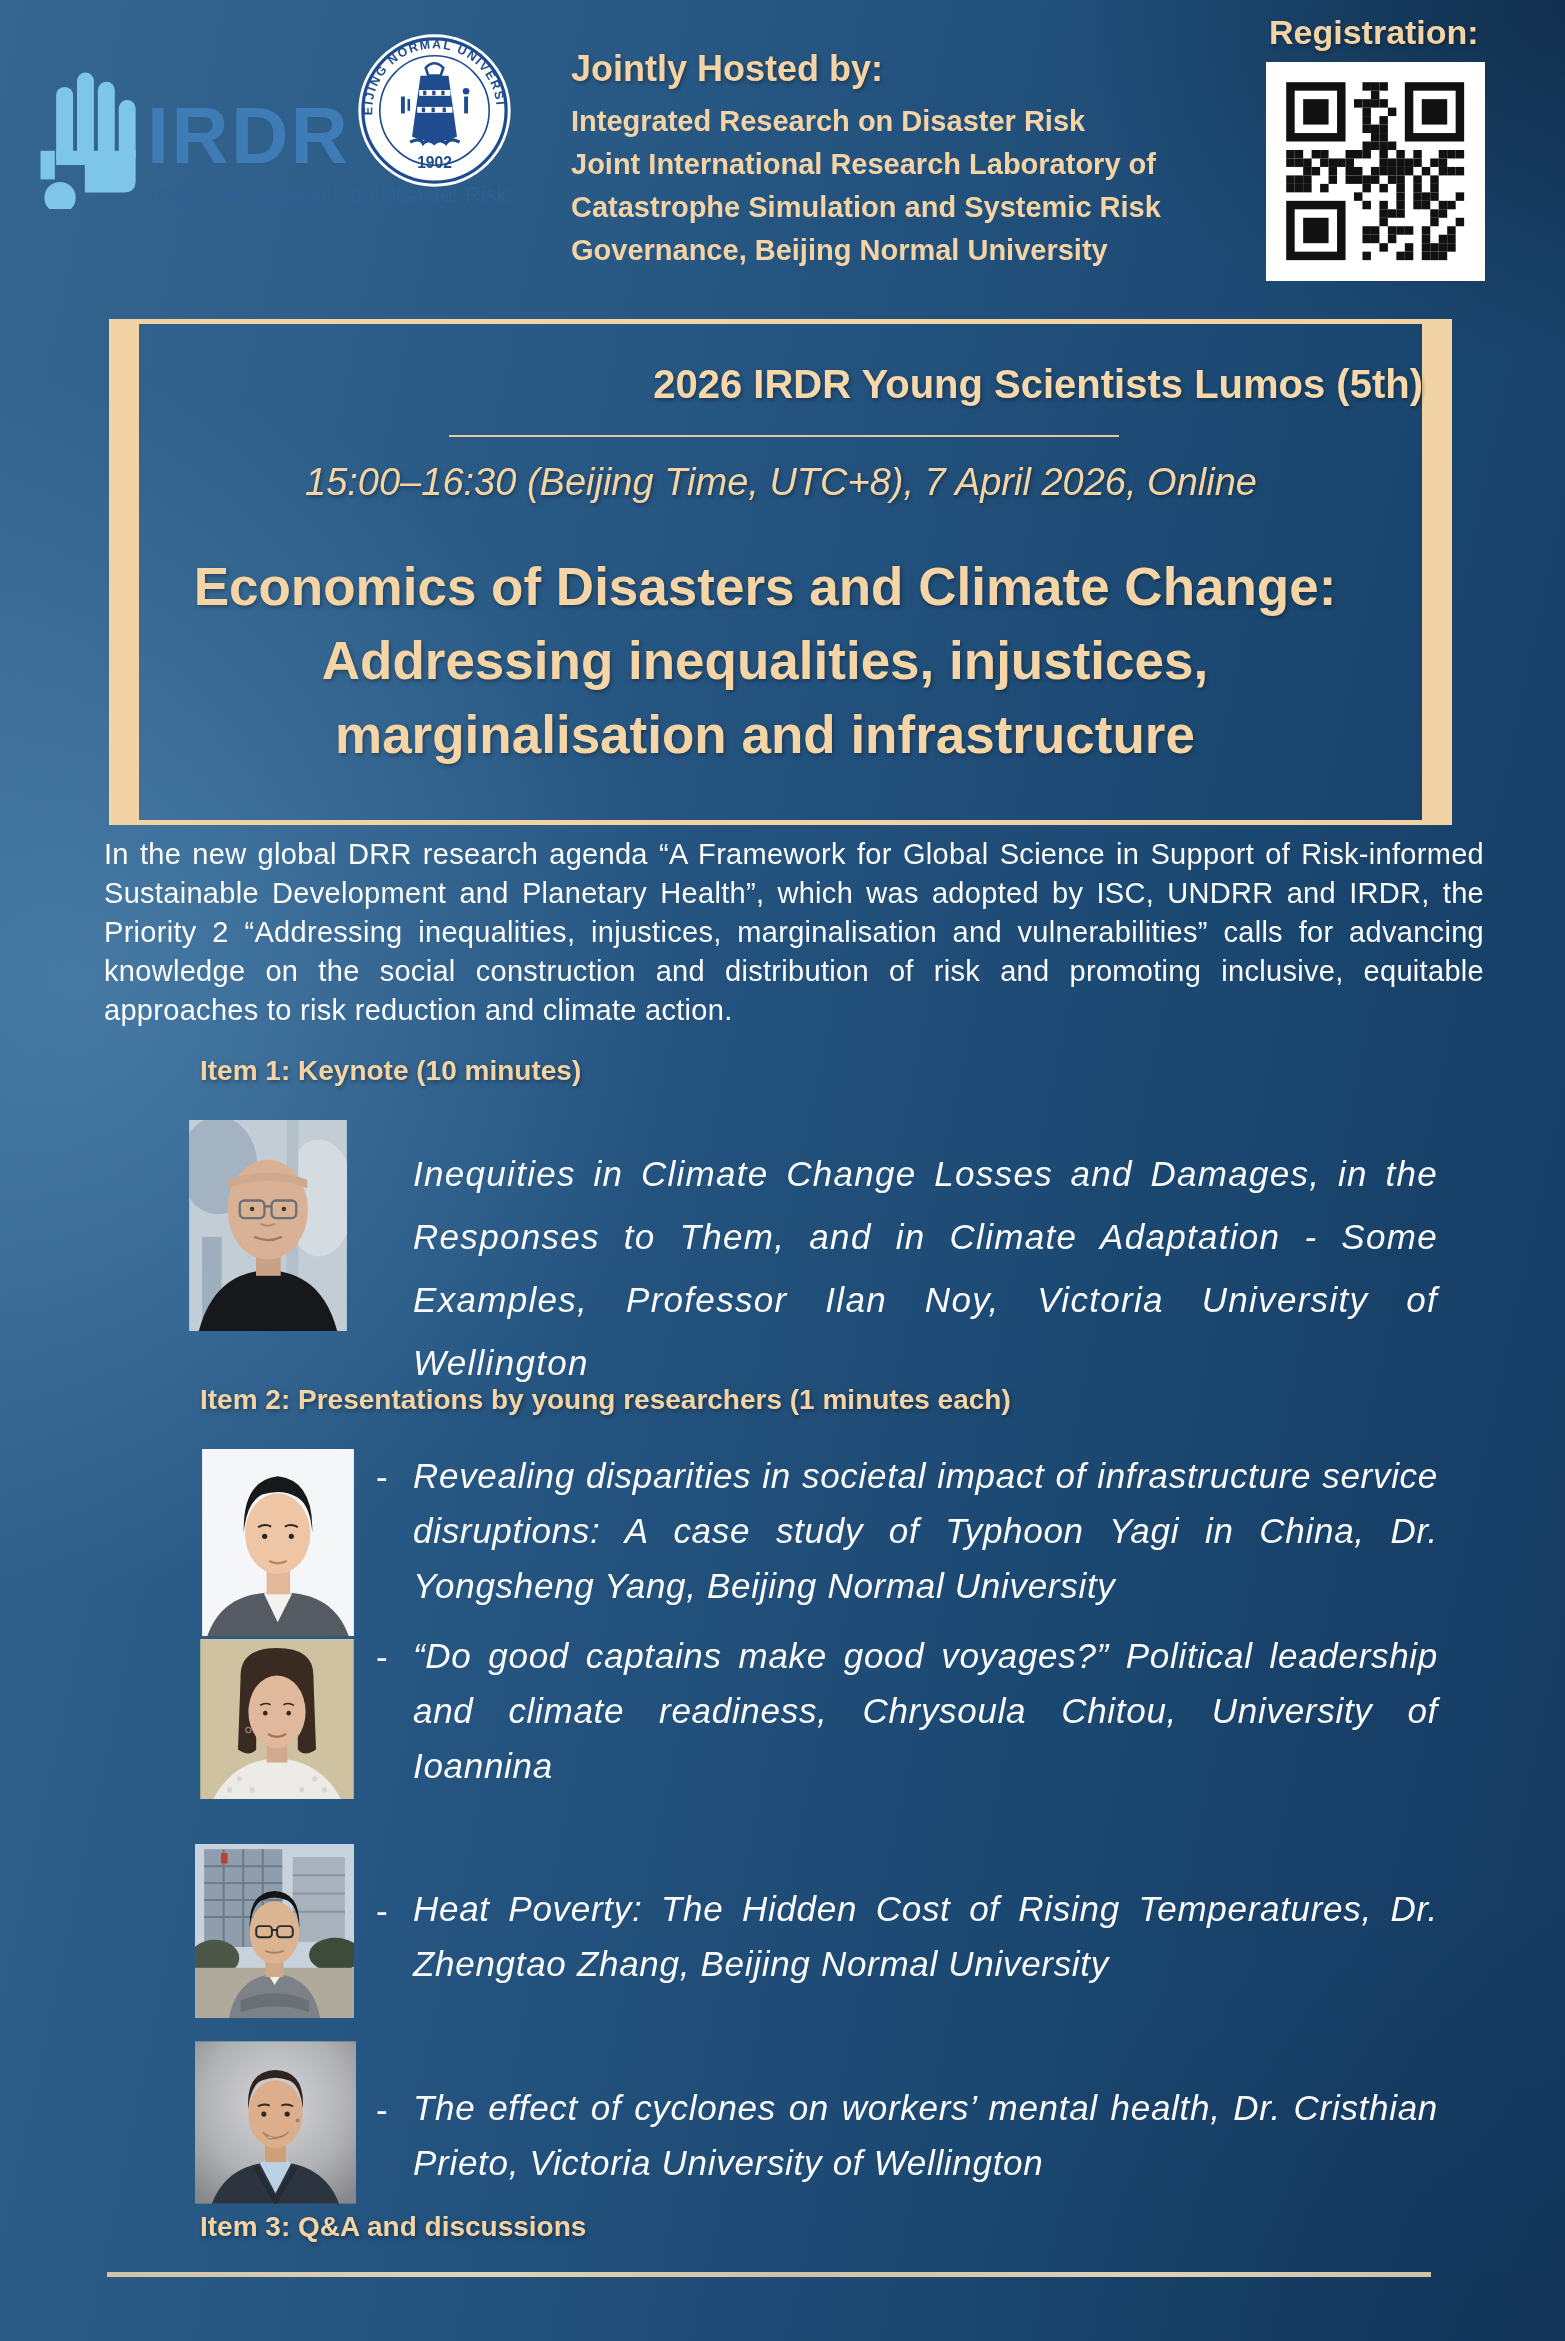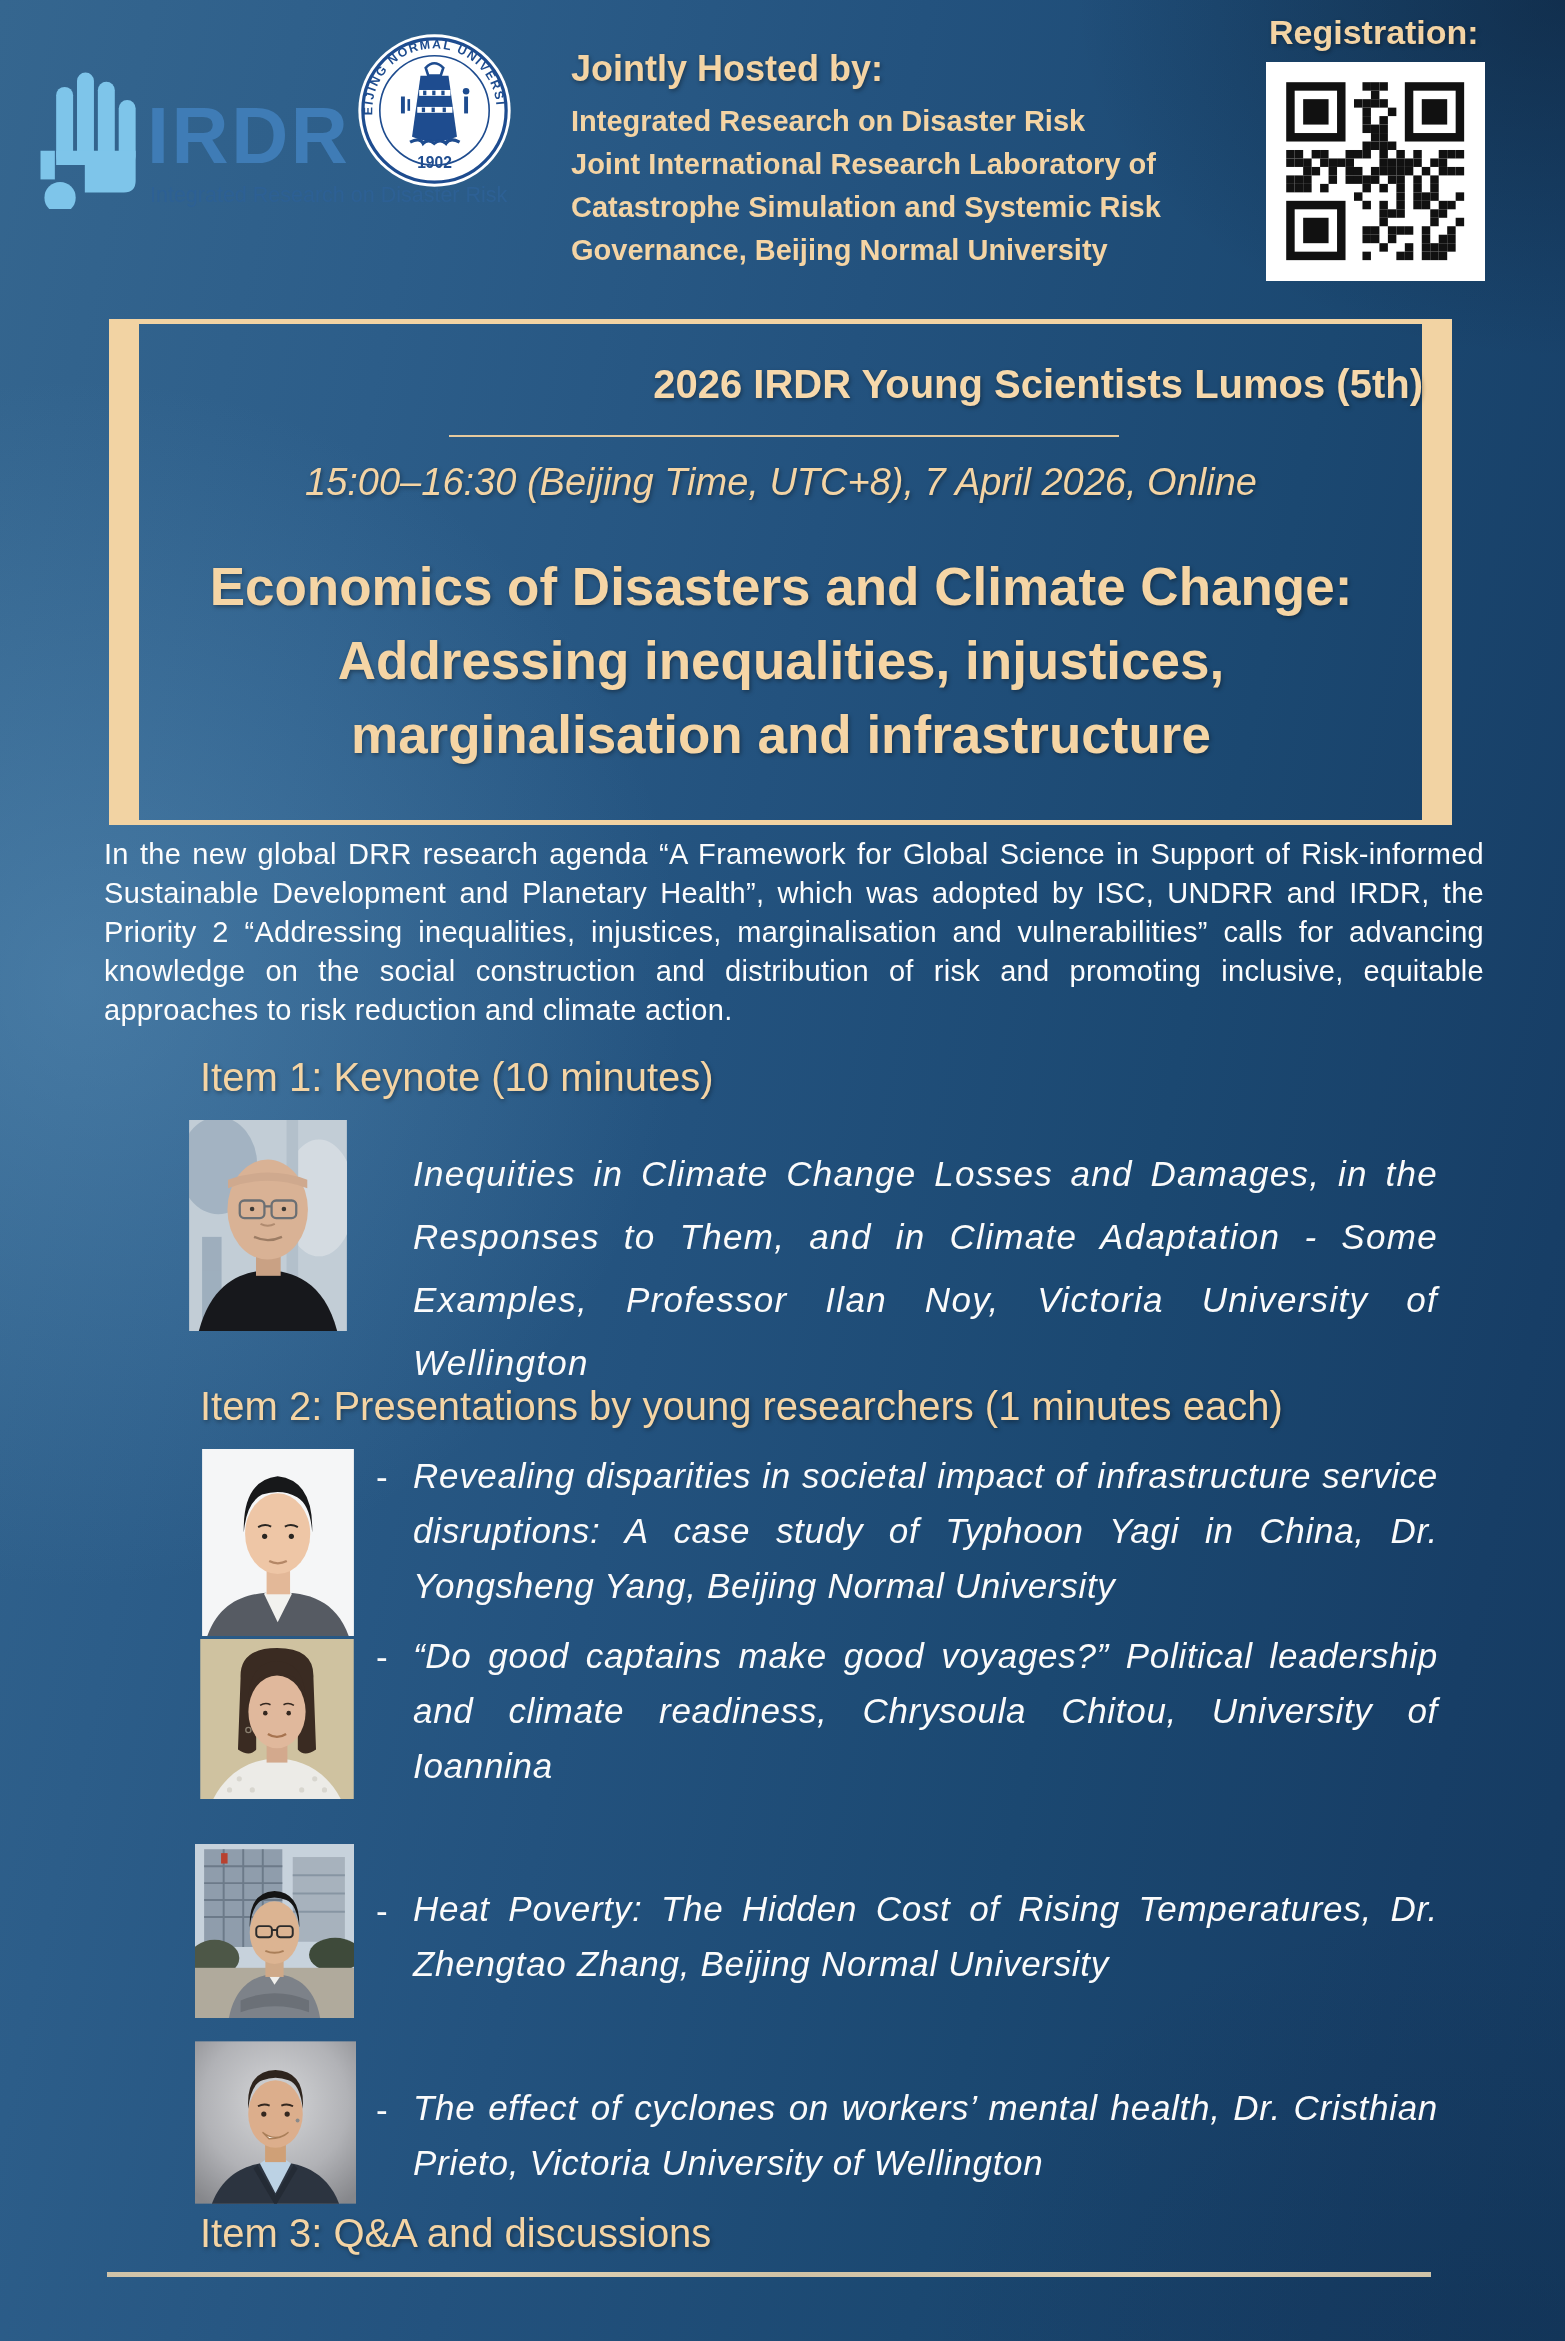--- a/index.html
+++ b/index.html
@@ -31,27 +31,27 @@
 
   
   .title-box{
     left:109px;top:319px;width:1343px;height:506px;box-sizing:border-box;
     border-left:30px solid #f2d3a3;border-right:30px solid #f2d3a3;
     border-top:5.2px solid #f2d3a3;border-bottom:5.9px solid #f2d3a3;
   }
   .event-title{left:139px;top:362px;width:1284px;text-align:right;font-size:40px;font-weight:bold;color:#f6d8ab;}
   .title-divider{left:449px;top:435px;width:670px;height:2px;background:#e6ca9e;}
   .event-datetime{left:139px;top:461px;width:1284px;text-align:center;font-size:38px;font-style:italic;color:#f4d4a4;}
-  .theme{left:139px;top:550px;width:1284px;text-align:center;font-size:53px;font-weight:bold;line-height:74px;color:#f5d5a5;}
+  .theme{left:123px;top:550px;width:1284px;text-align:center;font-size:53px;font-weight:bold;line-height:74px;color:#f5d5a5;}
 
   
   .intro{left:104px;top:835px;width:1380px;font-size:29px;line-height:39px;color:#fdfdfd;text-align:justify;letter-spacing:0.3px;}
 
   
-  .item-heading{font-size:40px;font-weight:normal;color:#f4d4a4;white-space:nowrap;}
+  .item-heading{font-size:28px;font-weight:bold;color:#f4d4a4;white-space:nowrap;}
   .item1-heading{left:200px;top:1055px;}
   .item2-heading{left:200px;top:1384px;}
   .item3-heading{left:200px;top:2211px;}
 
   .speaker-text{width:1025px;color:#fbfbfb;font-size:35px;text-align:justify;letter-spacing:1.3px;font-style:italic;}
   .item1-text{left:413px;top:1142px;line-height:63px;}
   .bullet-text{left:413px;line-height:55px;letter-spacing:0.7px;}
   .bullet-dash{left:376px;width:26px;font-size:35px;color:#fbfbfb;}
 
   .photo{overflow:hidden;}

